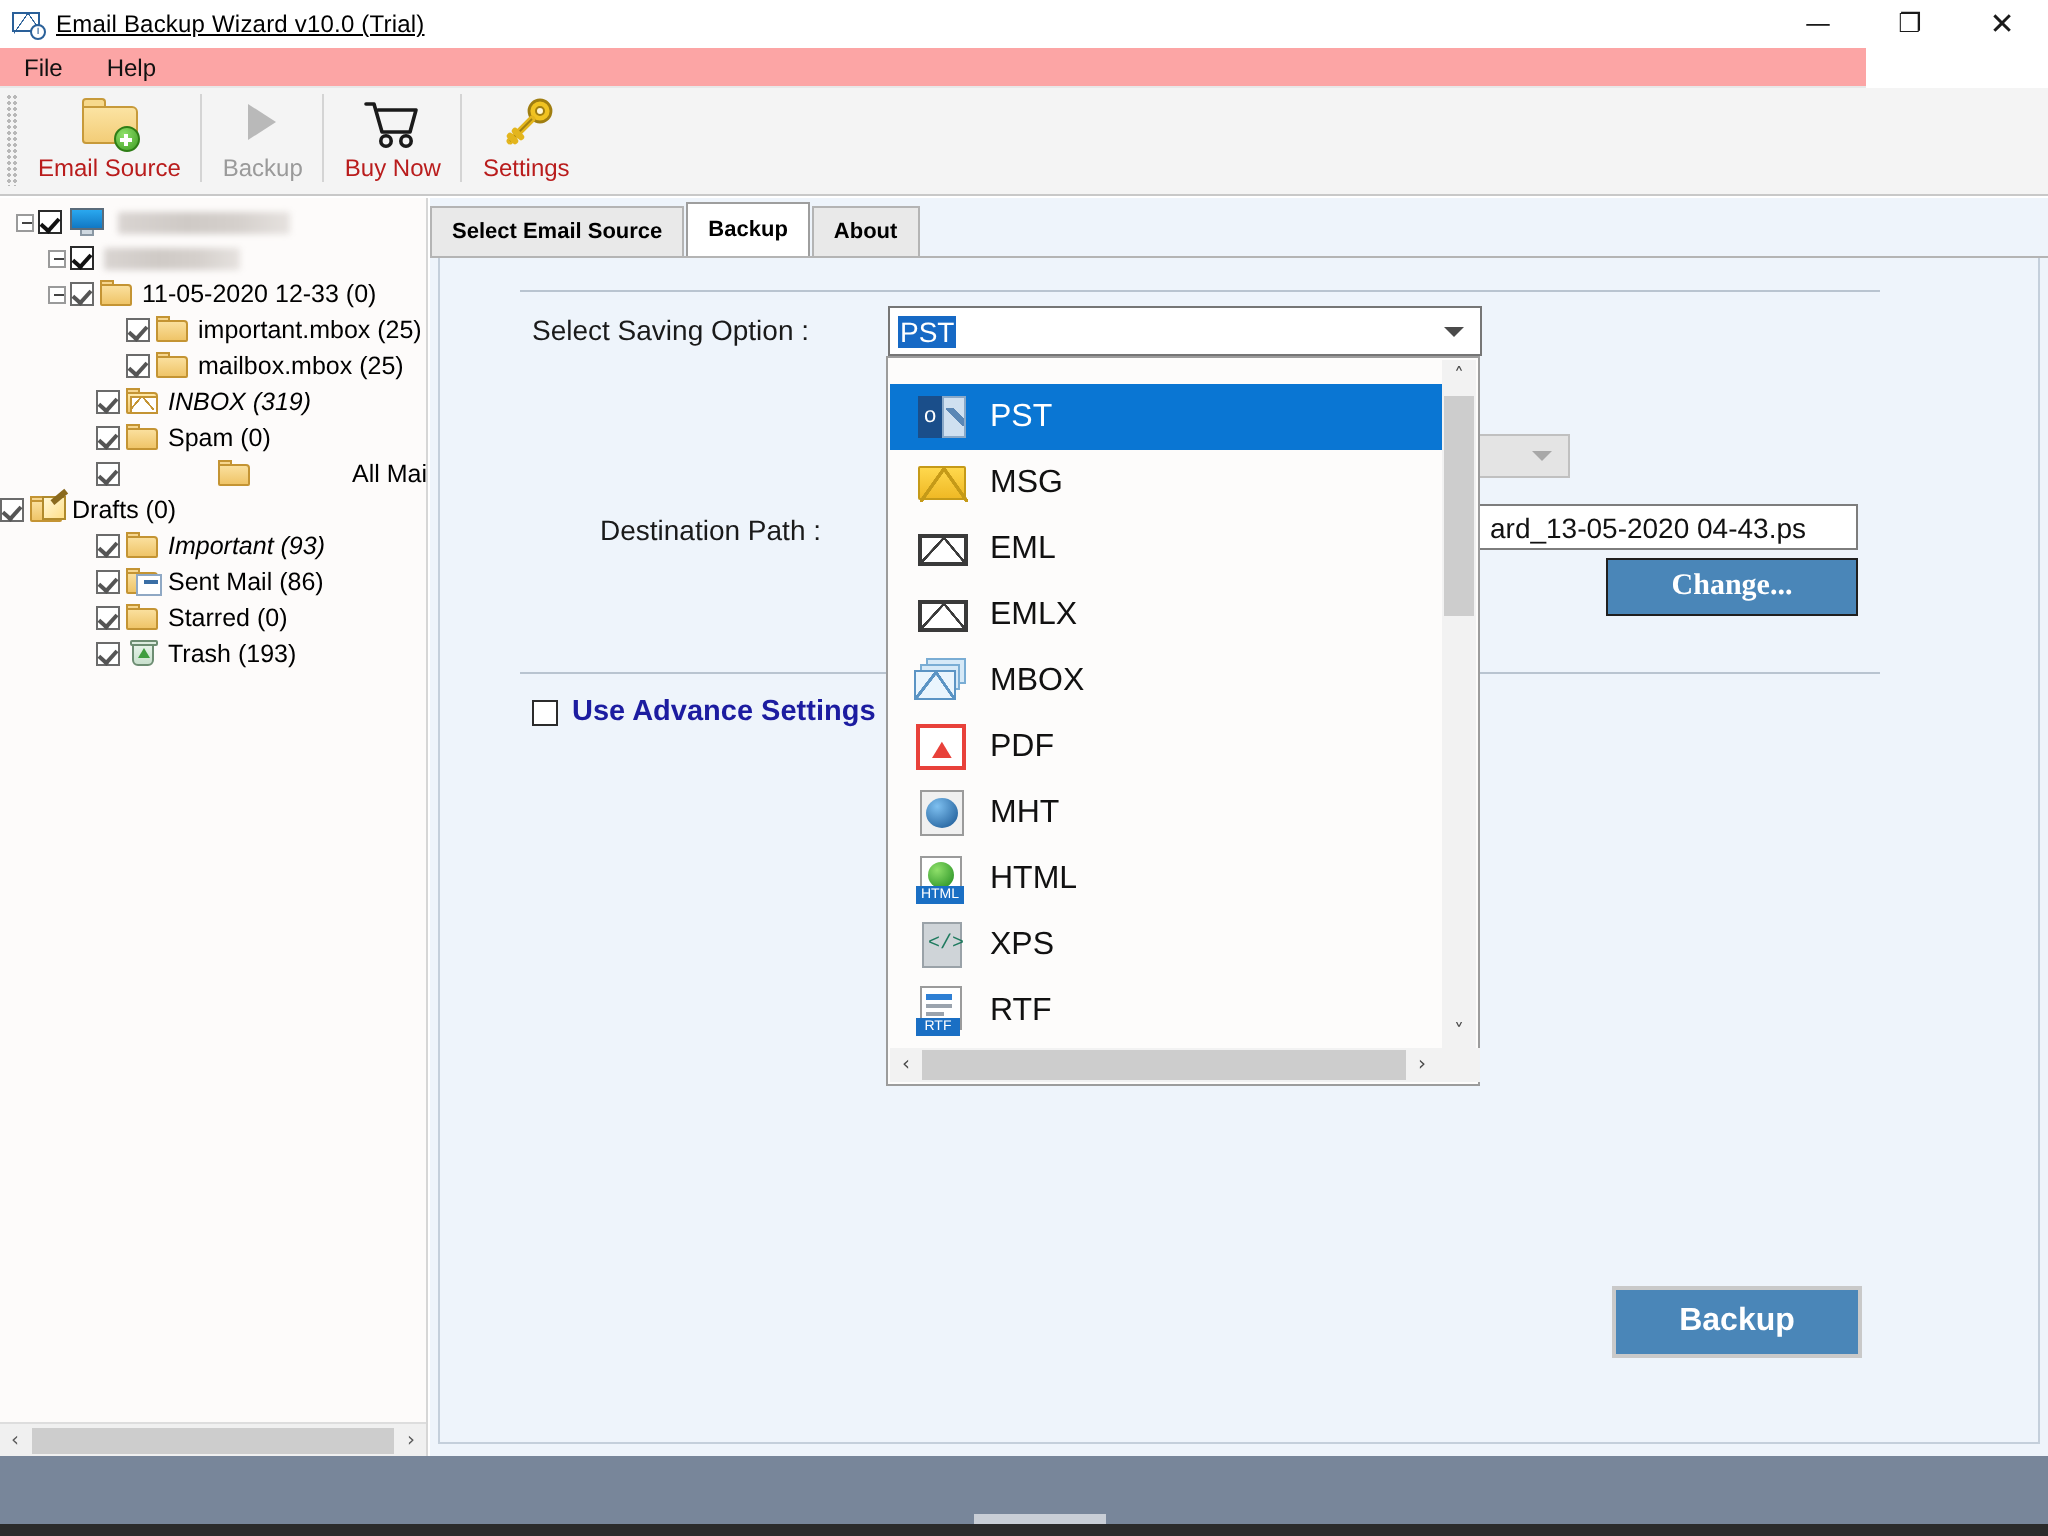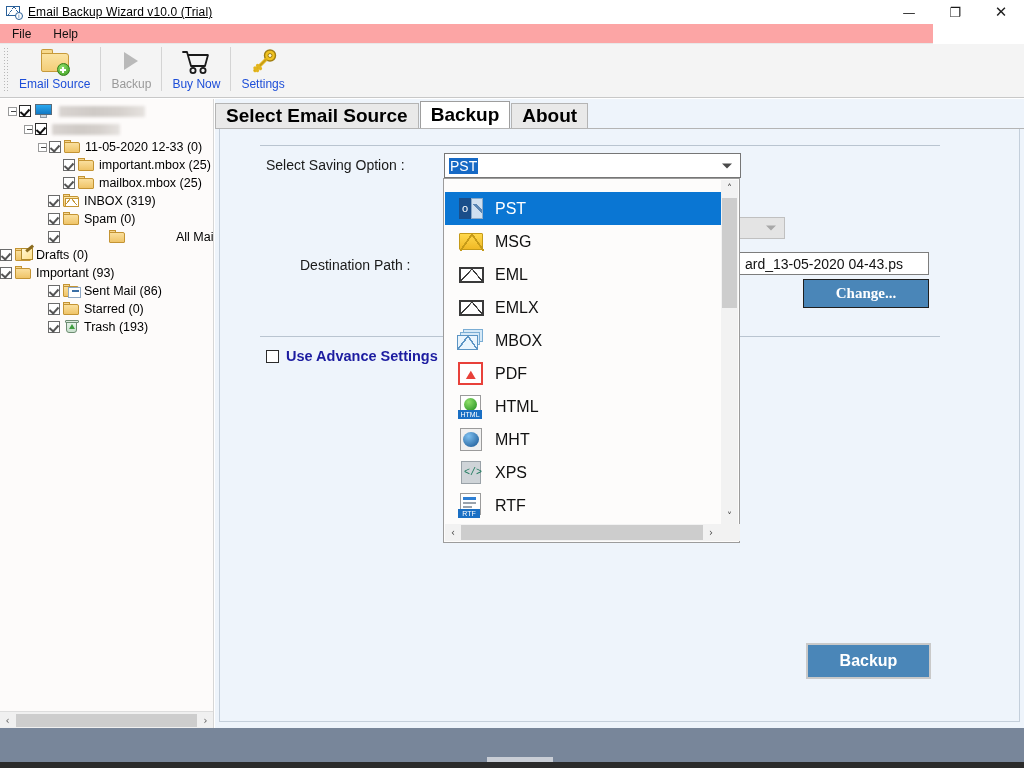--- a/index.html
+++ b/index.html
@@ -72,21 +72,21 @@
   }
   .tb-grip {
     width:6px; height:46px; margin-top:3px; margin-left:3px;
     background-image: radial-gradient(#b8b8b8 1px, transparent 1px);
     background-size: 3px 3px;
   }
   .tb-btn {
     height:50px; display:flex; flex-direction:column; align-items:center;
     justify-content:flex-start; padding:2px 10px 0 10px; position:relative;
   }
-  .tb-btn .lbl { font-size:12px; color:#1d4ed8; margin-top:1px; }
+  .tb-btn .lbl { font-size:12px; color:#b91c1c; margin-top:1px; }
   .tb-btn.disabled .lbl { color:#9a9a9a; }
   .tb-sep {
     width:1px; height:44px; background:#d4d4d4; margin-top:3px;
   }
   .ic { width:32px; height:30px; position:relative; }
 
   
   .ic-folder .fbody {
     position:absolute; left:2px; top:7px; width:28px; height:19px;
     background:linear-gradient(#fbe3a2,#f3cd78);
@@ -240,21 +240,21 @@
   .right {
     position:absolute; left:215px; top:99px; width:809px; height:629px;
     background:#eef4fb;
   }
   
   .tabs {
     position:absolute; left:0; top:3px; height:26px; display:flex; align-items:flex-end;
   }
   .tab {
     height:25px; padding:0 10px; display:flex; align-items:center;
-    font-size:19px; font-weight:bold; color:#000;
+    font-size:11px; font-weight:bold; color:#000;
     background:#e9e9e9; border:1px solid #b4b4b4; border-bottom:none;
     margin-right:1px;
   }
   .tab.active {
     background:#ffffff; border-color:#9e9e9e; height:27px;
   }
   .tabstrip-line {
     position:absolute; left:0; top:29px; width:809px; height:1px; background:#b4b4b4;
   }
   .tabpage {
@@ -513,21 +513,21 @@
           </div>
         <div class="redact" style="width:86px;"></div>
       </div>
 
       <div class="trow" style="padding-left:24px;">
         <div class="expander"></div>
         <div class="cbx checked"></div>
         <div class="redact" style="width:68px;"></div>
       </div>
 
-      <div class="trow" style="padding-left:38px;text-align:right;">
+      <div class="trow" style="padding-left:24px;text-align:right;">
         <div class="expander"></div>
         <div class="cbx checked grey"></div>
         <div class="ficon">
             <div class="ft"></div>
             <div class="fb"></div>
           </div>
         <div class="tlabel">11-05-2020 12-33 (0)</div>
       </div>
 
       <div class="trow" style="padding-left:63px;">
@@ -541,32 +541,32 @@
 
       <div class="trow" style="padding-left:63px;">
         <div class="cbx checked grey"></div>
         <div class="ficon">
             <div class="ft"></div>
             <div class="fb"></div>
           </div>
         <div class="tlabel">mailbox.mbox (25)</div>
       </div>
 
+      <div class="trow" style="padding-left:48px;font-style:italic;">
+        <div class="cbx checked grey"></div>
+        <div class="ficon mail">
+            <div class="ft"></div>
+            <div class="fb"></div>
+            <div class="env2"></div>
+          </div>
+        <div class="tlabel">INBOX (319)</div>
+      </div>
+
       <div class="trow" style="padding-left:48px;">
         <div class="cbx checked grey"></div>
-        <div class="ficon mail">
-            <div class="ft"></div>
-            <div class="fb"></div>
-            <div class="env2"></div>
-          </div>
-        <div class="tlabel">INBOX (319)</div>
-      </div>
-
-      <div class="trow" style="padding-left:48px;">
-        <div class="cbx checked grey"></div>
         <div class="ficon">
             <div class="ft"></div>
             <div class="fb"></div>
           </div>
         <div class="tlabel">Spam (0)</div>
       </div>
 
       <div class="trow" style="padding-left:48px;gap:46px;">
         <div class="cbx checked grey"></div>
         <div class="ficon">
@@ -579,21 +579,21 @@
       <div class="trow" style="">
         <div class="cbx checked grey"></div>
         <div class="ficon draft">
             <div class="ft"></div>
             <div class="fb"></div>
             <div class="pen"></div>
           </div>
         <div class="tlabel">Drafts (0)</div>
       </div>
 
-      <div class="trow" style="">
+      <div class="trow" style="padding-left:48px;font-style:italic;">
         <div class="cbx checked grey"></div>
         <div class="ficon">
             <div class="ft"></div>
             <div class="fb"></div>
           </div>
         <div class="tlabel">Important (93)</div>
       </div>
 
       <div class="trow" style="padding-left:48px;">
         <div class="cbx checked grey"></div>
@@ -717,34 +717,34 @@
       </div>
 
       <div class="dd-item">
         <div class="dd-icon i-pdf">
             <div class="fr"></div>
           </div>
         <span>PDF</span>
       </div>
 
       <div class="dd-item">
+        <div class="dd-icon i-mht">
+            <div class="pg"></div>
+            <div class="glb"></div>
+          </div>
+        <span>MHT</span>
+      </div>
+
+      <div class="dd-item">
         <div class="dd-icon i-html">
             <div class="pg"></div>
             <div class="glb"></div>
             <div class="tag">HTML</div>
           </div>
         <span>HTML</span>
-      </div>
-
-      <div class="dd-item">
-        <div class="dd-icon i-mht">
-            <div class="pg"></div>
-            <div class="glb"></div>
-          </div>
-        <span>MHT</span>
       </div>
 
       <div class="dd-item">
         <div class="dd-icon i-xps">
             <div class="pg"></div>
           </div>
         <span>XPS</span>
       </div>
 
       <div class="dd-item">

